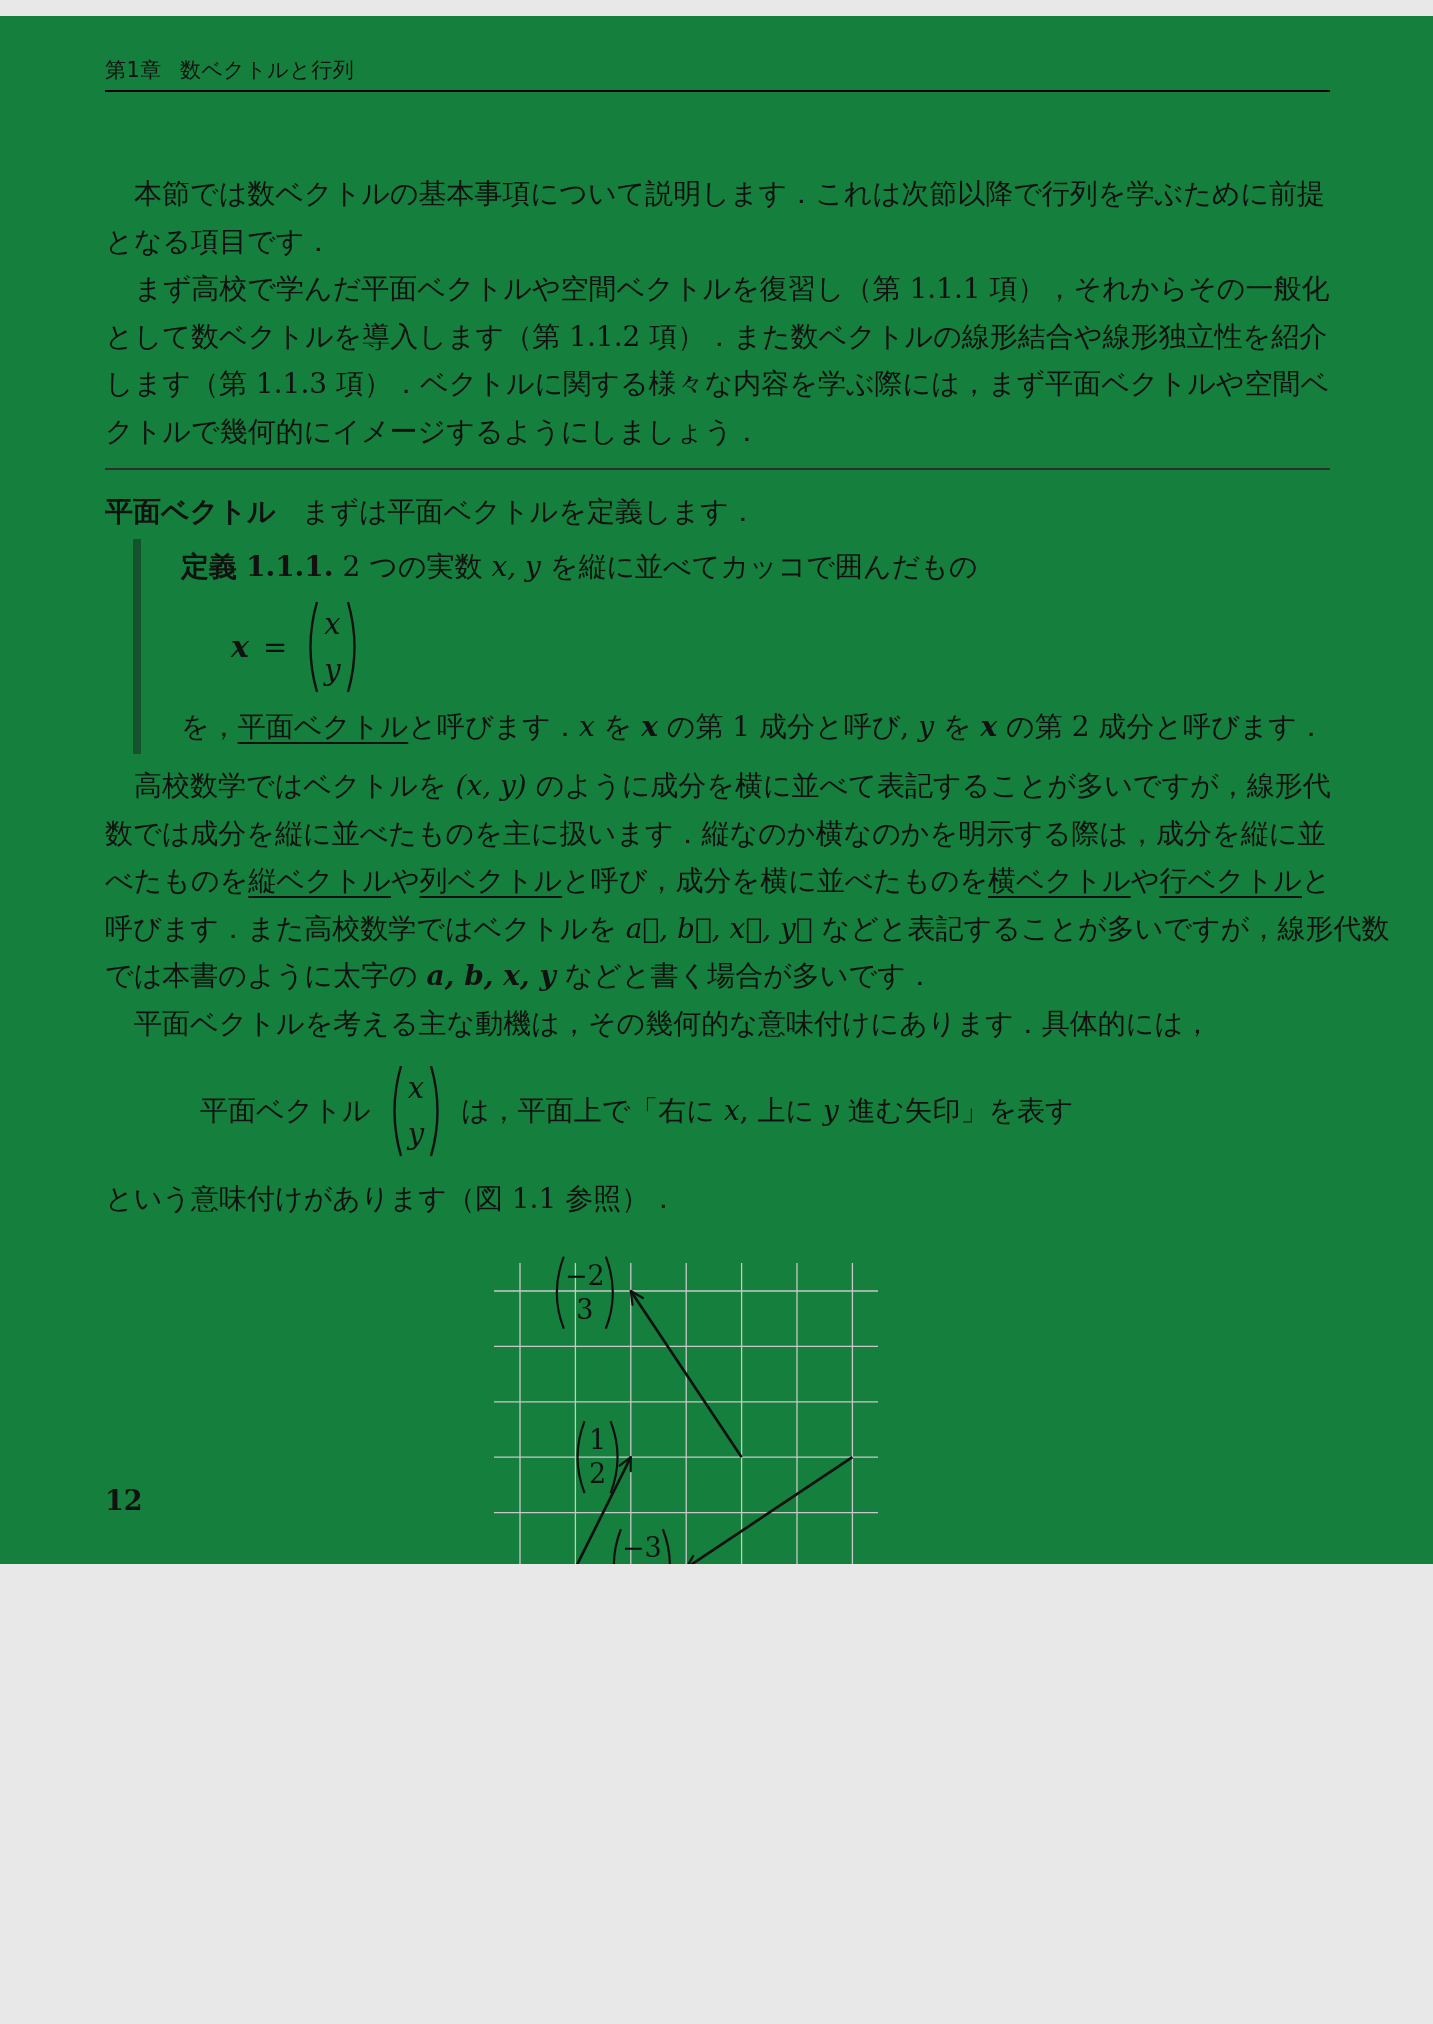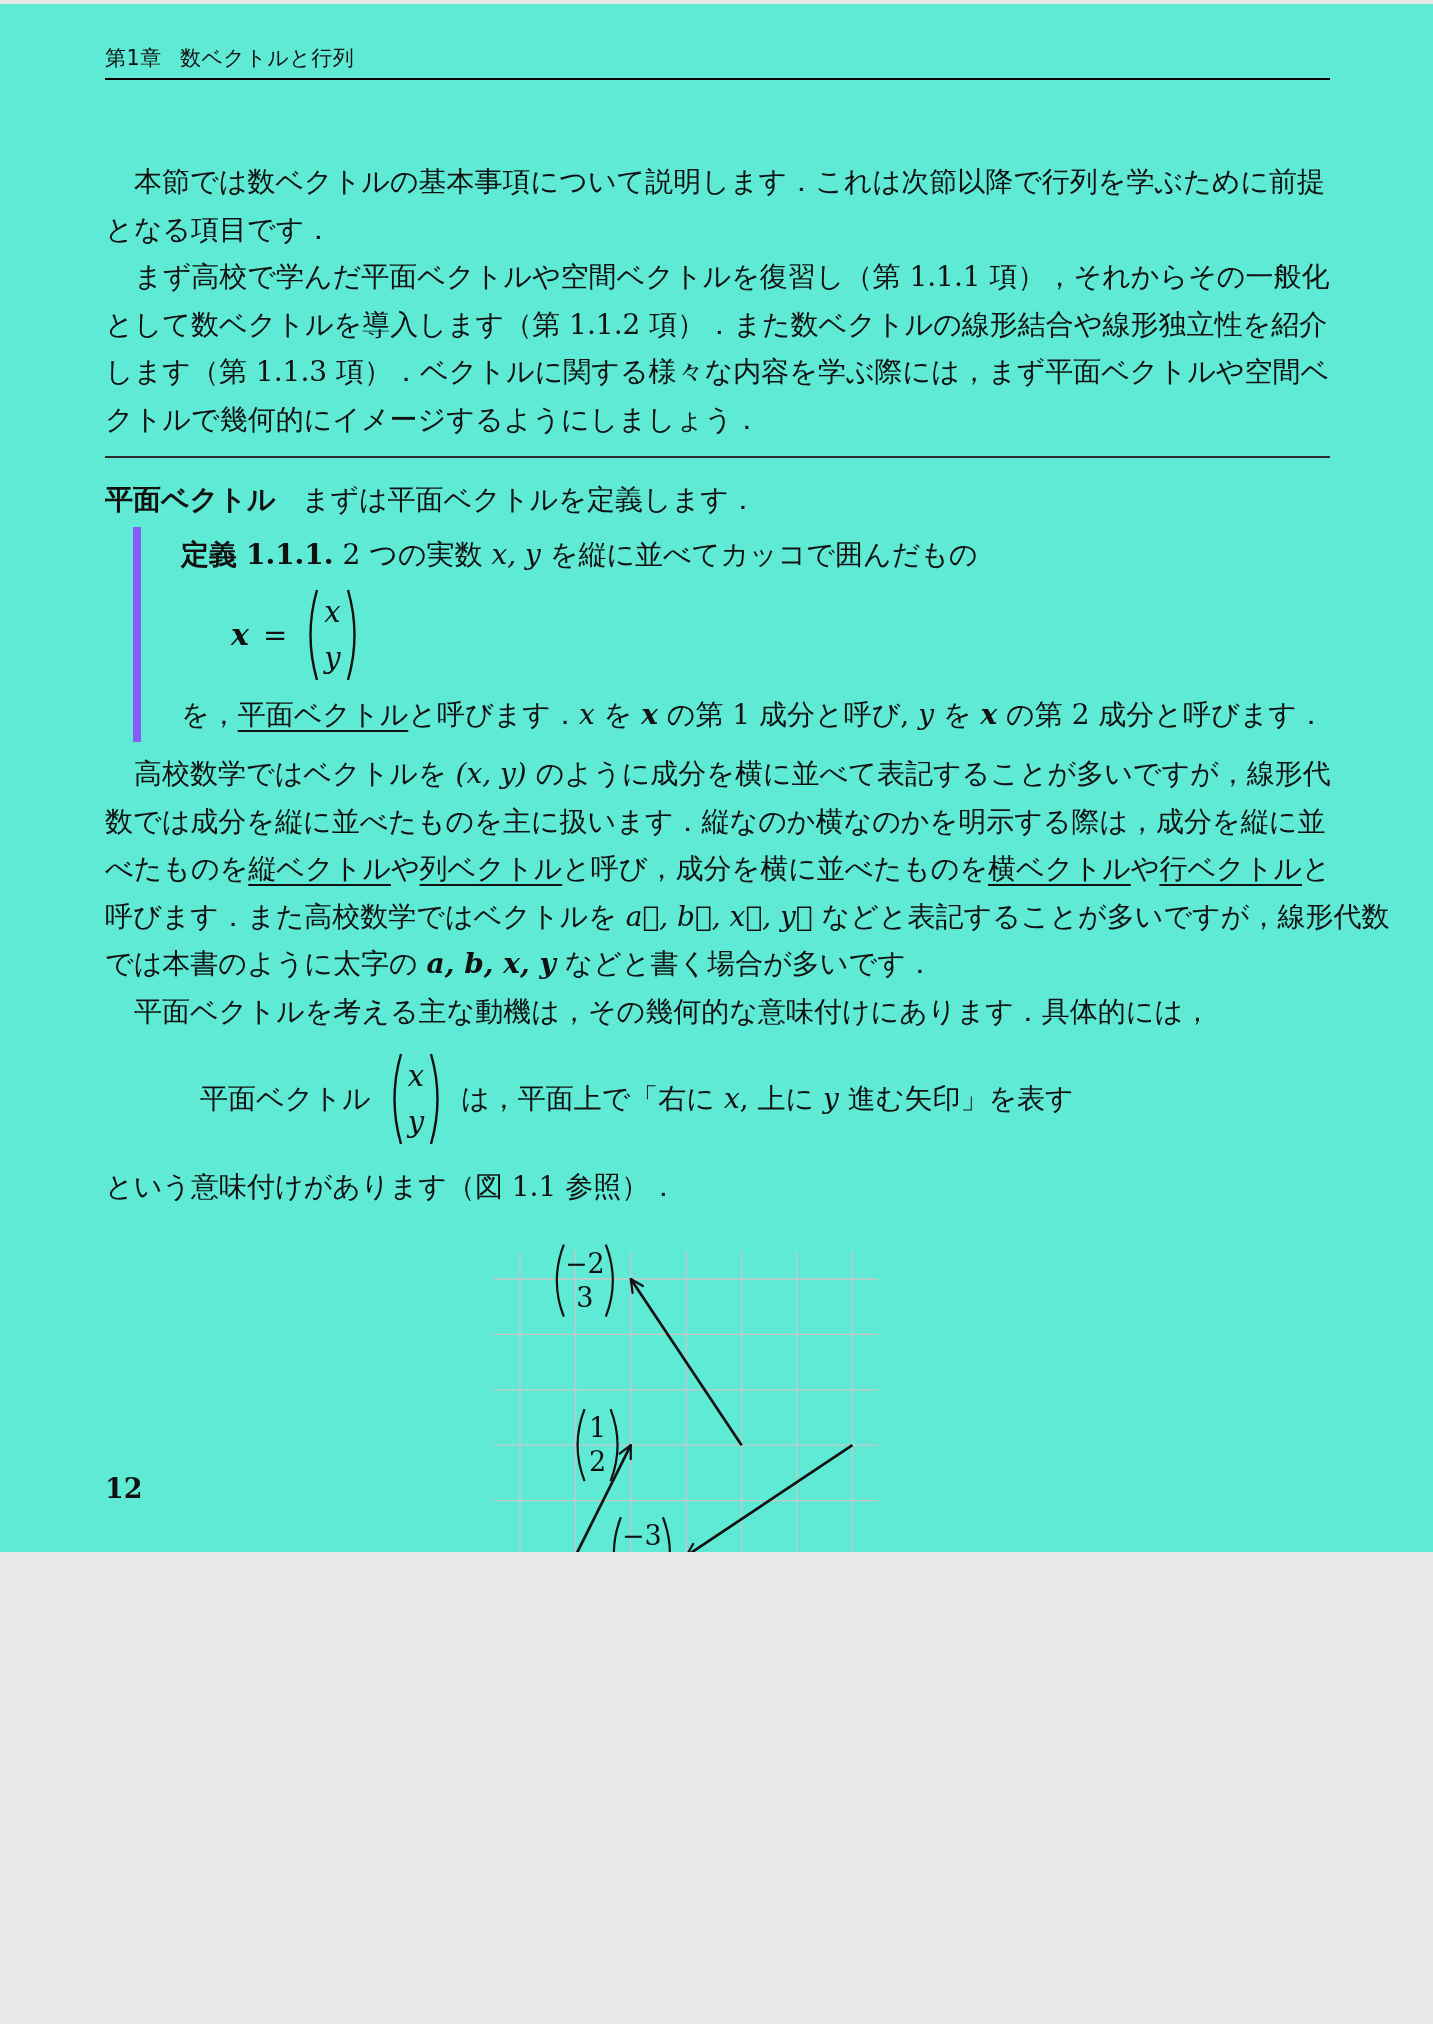--- a/index.html
+++ b/index.html
@@ -1,21 +1,21 @@
 <!DOCTYPE html>
 <html><head>
 <meta charset="utf-8">
 <style>
   * { box-sizing: border-box; margin: 0; padding: 0; }
   html,body { background:#e8e8e8; }
   .page {
     position: relative;
     width: 1433px; height: 1548px;
-    margin: 4px auto;
-    background: #5eead4;
+    margin: 16px auto;
+    background: #15803d;
     color: #111;
     font-family: "DejaVu Serif", "Liberation Serif", serif;
     overflow: hidden;
   }
   .content { padding: 0 103px 0 105px; }
 
   
   .goth { font-family: "DejaVu Sans", "Liberation Sans", sans-serif; }
   .b    { font-weight: bold; }
   .num  { font-family: "DejaVu Serif", "Liberation Serif", serif; font-weight: bold; }
@@ -46,21 +46,21 @@
   h2.subsection { margin-top: 8px; font-size: 27px; line-height: 34px; }
   h2.subsection .sub-num { font-size: 28px; }
   h2.subsection .sub-title { margin-left: 22px; font-weight: bold; }
   .sub-rule { height: 1.5px; background: #2e2e2e; margin-top: 13px; }
 
   .plane-lead { margin-top: 18px; }
   .plane-lead .inline-head { margin-right: 26px; }
 
   .defblock {
     margin-top: 4px; margin-left: 28px;
-    border-left: 8px solid #8b5cf6;
+    border-left: 8px solid #14532d;
     padding: 4px 0 4px 40px;
   }
   .mathdisplay {
     margin: 8px 0 8px 50px;
     display: flex; align-items: center;
     height: 96px; font-size: 29px;
   }
   .mathdisplay .lhs { font-size: 30px; }
   .mathdisplay .rel { margin: 0 14px; font-size: 29px; }
 

